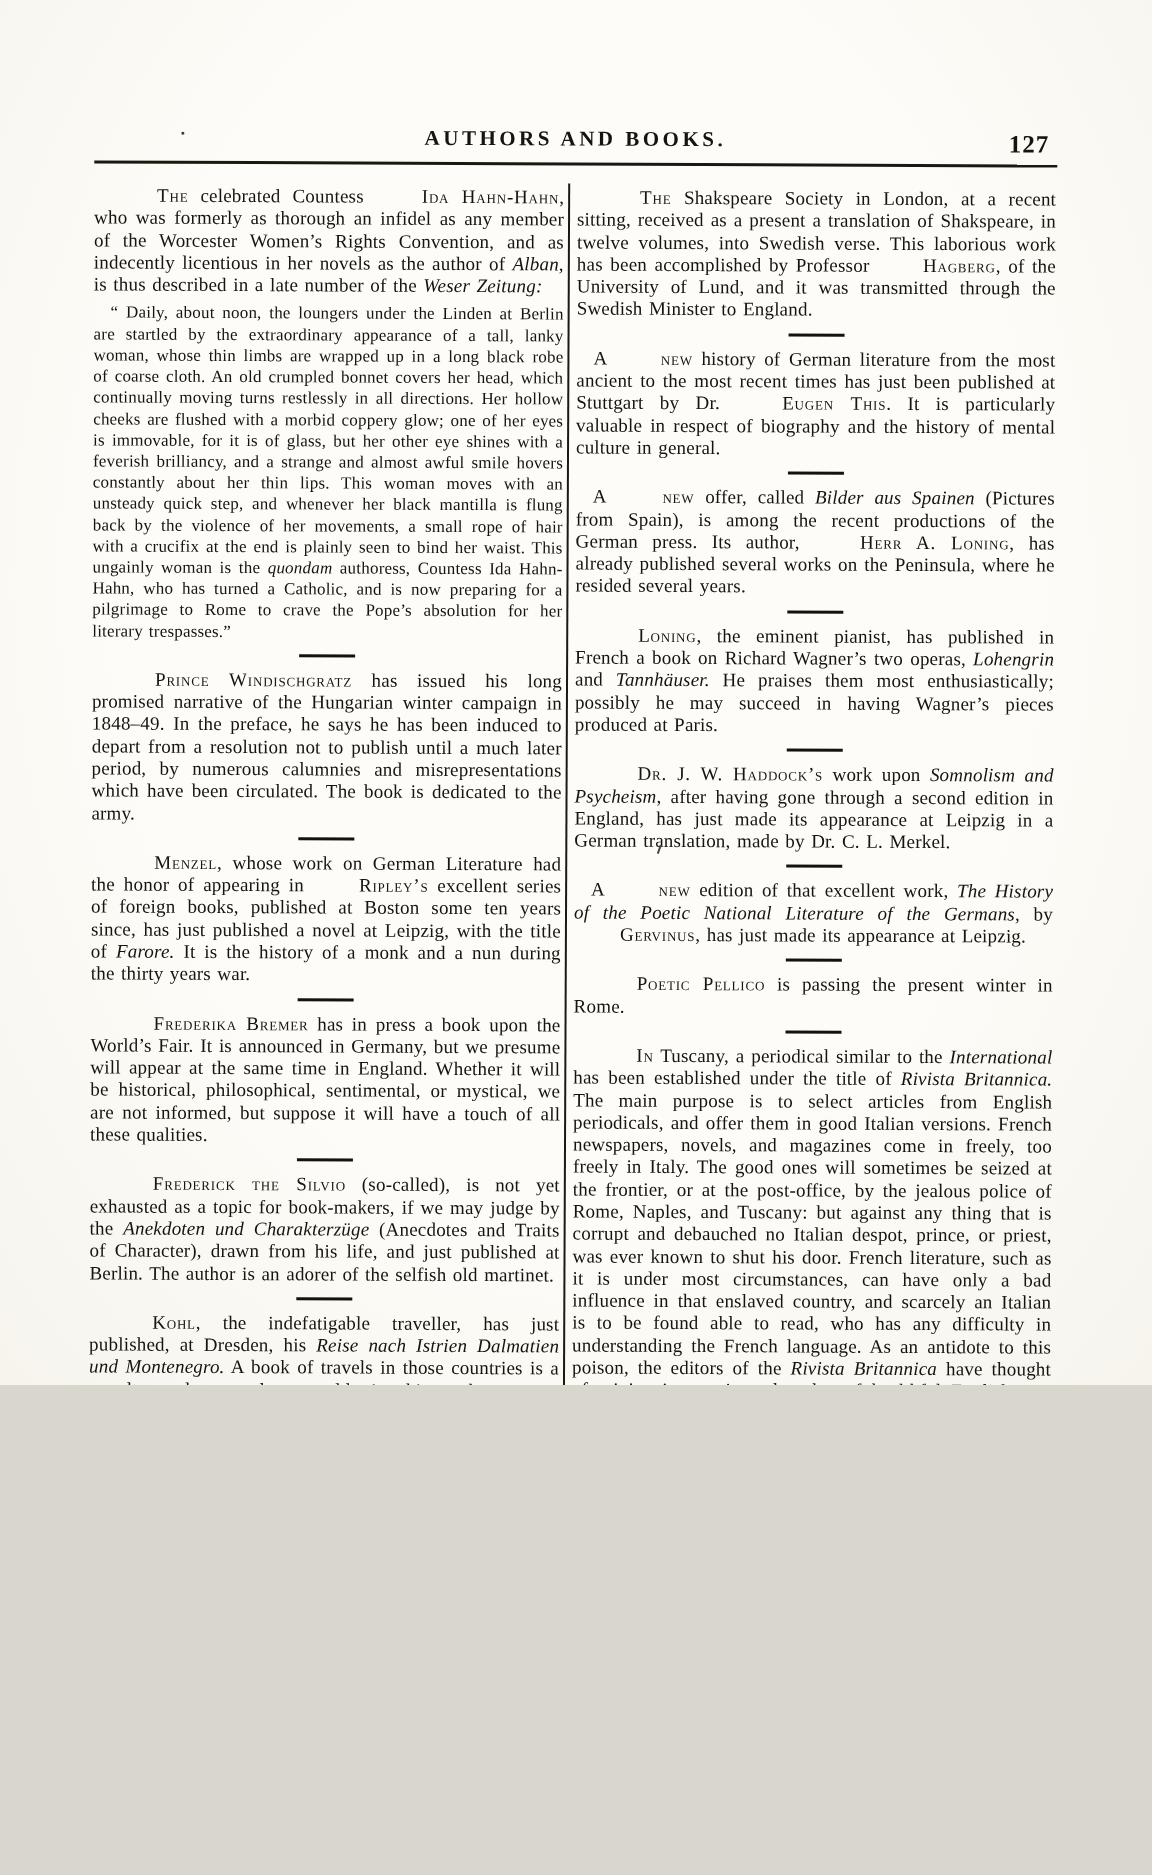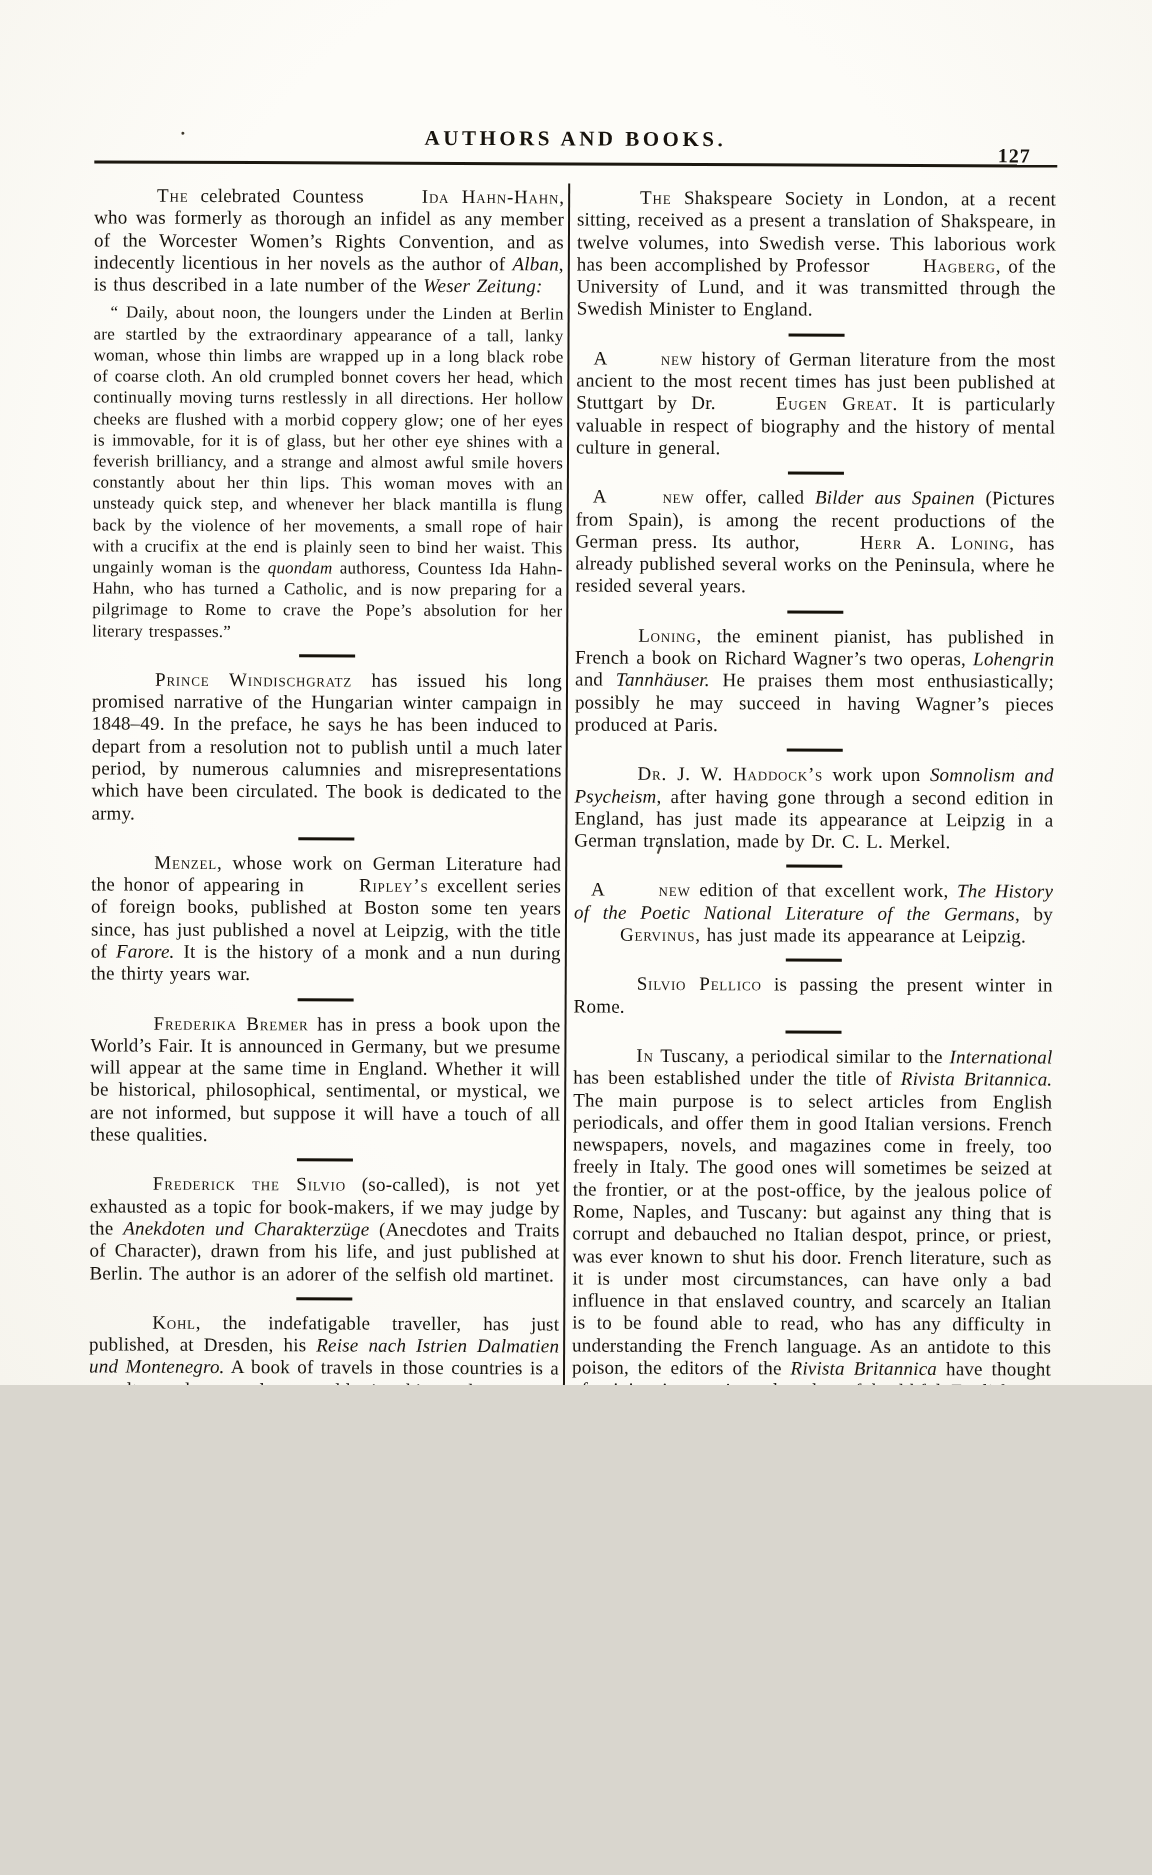--- a/index.html
+++ b/index.html
@@ -13,22 +13,22 @@
     font-family: Liberation Serif, serif;
     color: #17130d;
   }
   .scan { position: absolute; inset: 0; transform: rotate(0.25deg); transform-origin: 0 0; }
 
   .header-title {
     position: absolute; top: 124px; left: 576px; transform: translateX(-50%);
     font-size: 21px; font-weight: bold; letter-spacing: 3.5px; white-space: nowrap;
   }
   .page-number {
-    position: absolute; top: 140px; left: 980px; width: 70px; text-align: center;
-    font-size: 20px; font-weight: bold; letter-spacing: 1px;
+    position: absolute; top: 126px; left: 980px; width: 70px; text-align: right;
+    font-size: 25px; font-weight: bold; letter-spacing: 1px;
   }
   .header-rule {
     position: absolute; top: 160px; left: 95px; width: 963px; height: 3px;
     background: #1c1810;
   }
 
   .column {
     position: absolute; top: 184px;
     font-size: 19px; line-height: 22.3px;
     text-align: justify; word-spacing: 1.5px; letter-spacing: 0.2px;
@@ -76,31 +76,31 @@
         <p class="para"><span class="sc">Frederika Bremer</span><span> has in press a book upon the World’s Fair. It is announced in Germany, but we presume will appear at the same time in England. Whether it will be historical, philosophical, sentimental, or mystical, we are not informed, but suppose it will have a touch of all these qualities.</span></p>
         <div class="divider"></div>
         <p class="para"><span class="sc">Frederick the Silvio</span><span> (so-called), is not yet exhausted as a topic for book-makers, if we may judge by the </span><span class="it">Anekdoten und Charakterzüge</span><span> (Anecdotes and Traits of Character), drawn from his life, and just published at Berlin. The author is an adorer of the selfish old martinet.</span></p>
         <div class="divider"></div>
         <p class="para"><span class="sc">Kohl</span><span>, the indefatigable traveller, has just published, at Dresden, his </span><span class="it">Reise nach Istrien Dalmatien und Montenegro.</span><span> A book of travels in those countries is a novelty, and no explorer could give his reader a more vivid picture of the peculiarities of a nation and its country than Kohl. The book is in two volumes.</span></p>
       </div>
     <div class="col-rule"></div>
     <div class="column col-right" id="col-right">
         <p class="para"><span class="sc">The</span><span> Shakspeare Society in London, at a recent sitting, received as a present a translation of Shakspeare, in twelve volumes, into Swedish verse. This laborious work has been accomplished by Professor </span><span class="sc">Hagberg</span><span>, of the University of Lund, and it was transmitted through the Swedish Minister to England.</span></p>
         <div class="divider"></div>
-        <p class="para"><span>A </span><span class="sc">new</span><span> history of German literature from the most ancient to the most recent times has just been published at Stuttgart by Dr. </span><span class="sc">Eugen Great</span><span>. It is particularly valuable in respect of biography and the history of mental culture in general.</span></p>
+        <p class="para"><span>A </span><span class="sc">new</span><span> history of German literature from the most ancient to the most recent times has just been published at Stuttgart by Dr. </span><span class="sc">Eugen This</span><span>. It is particularly valuable in respect of biography and the history of mental culture in general.</span></p>
         <div class="divider"></div>
         <p class="para"><span>A </span><span class="sc">new</span><span> offer, called </span><span class="it">Bilder aus Spainen</span><span> (Pictures from Spain), is among the recent productions of the German press. Its author, </span><span class="sc">Herr A. Loning</span><span>, has already published several works on the Peninsula, where he resided several years.</span></p>
         <div class="divider"></div>
         <p class="para"><span class="sc">Loning</span><span>, the eminent pianist, has published in French a book on Richard Wagner’s two operas, </span><span class="it">Lohengrin</span><span> and </span><span class="it">Tannhäuser.</span><span> He praises them most enthusiastically; possibly he may succeed in having Wagner’s pieces produced at Paris.</span></p>
         <div class="divider"></div>
         <p class="para"><span class="sc">Dr. J. W. Haddock’s</span><span> work upon </span><span class="it">Somnolism and Psycheism</span><span>, after having gone through a second edition in England, has just made its appearance at Leipzig in a German translation, made by Dr. C. L. Merkel.</span></p>
         <div class="divider"></div>
         <p class="para"><span>A </span><span class="sc">new</span><span> edition of that excellent work, </span><span class="it">The History of the Poetic National Literature of the Germans</span><span>, by </span><span class="sc">Gervinus</span><span>, has just made its appearance at Leipzig.</span></p>
         <div class="divider"></div>
-        <p class="para"><span class="sc">Silvio Pellico</span><span> is passing the present winter in Rome.</span></p>
+        <p class="para"><span class="sc">Poetic Pellico</span><span> is passing the present winter in Rome.</span></p>
         <div class="divider"></div>
         <p class="para"><span class="sc">In</span><span> Tuscany, a periodical similar to the </span><span class="it">International</span><span> has been established under the title of </span><span class="it">Rivista Britannica.</span><span> The main purpose is to select articles from English periodicals, and offer them in good Italian versions. French newspapers, novels, and magazines come in freely, too freely in Italy. The good ones will sometimes be seized at the frontier, or at the post-office, by the jealous police of Rome, Naples, and Tuscany: but against any thing that is corrupt and debauched no Italian despot, prince, or priest, was ever known to shut his door. French literature, such as it is under most circumstances, can have only a bad influence in that enslaved country, and scarcely an Italian is to be found able to read, who has any difficulty in understanding the French language. As an antidote to this poison, the editors of the </span><span class="it">Rivista Britannica</span><span> have thought of ministering copious draughts of healthful English. We wish they might quote English and American journals with perfect independence of all censorship.</span></p>
       </div>
 
     <div class="speck speck-dot"></div>
     <div class="speck speck-tick"></div>
     <div class="speck speck-dash"></div>
     <div class="speck speck-slash"></div>
 
   </div>

